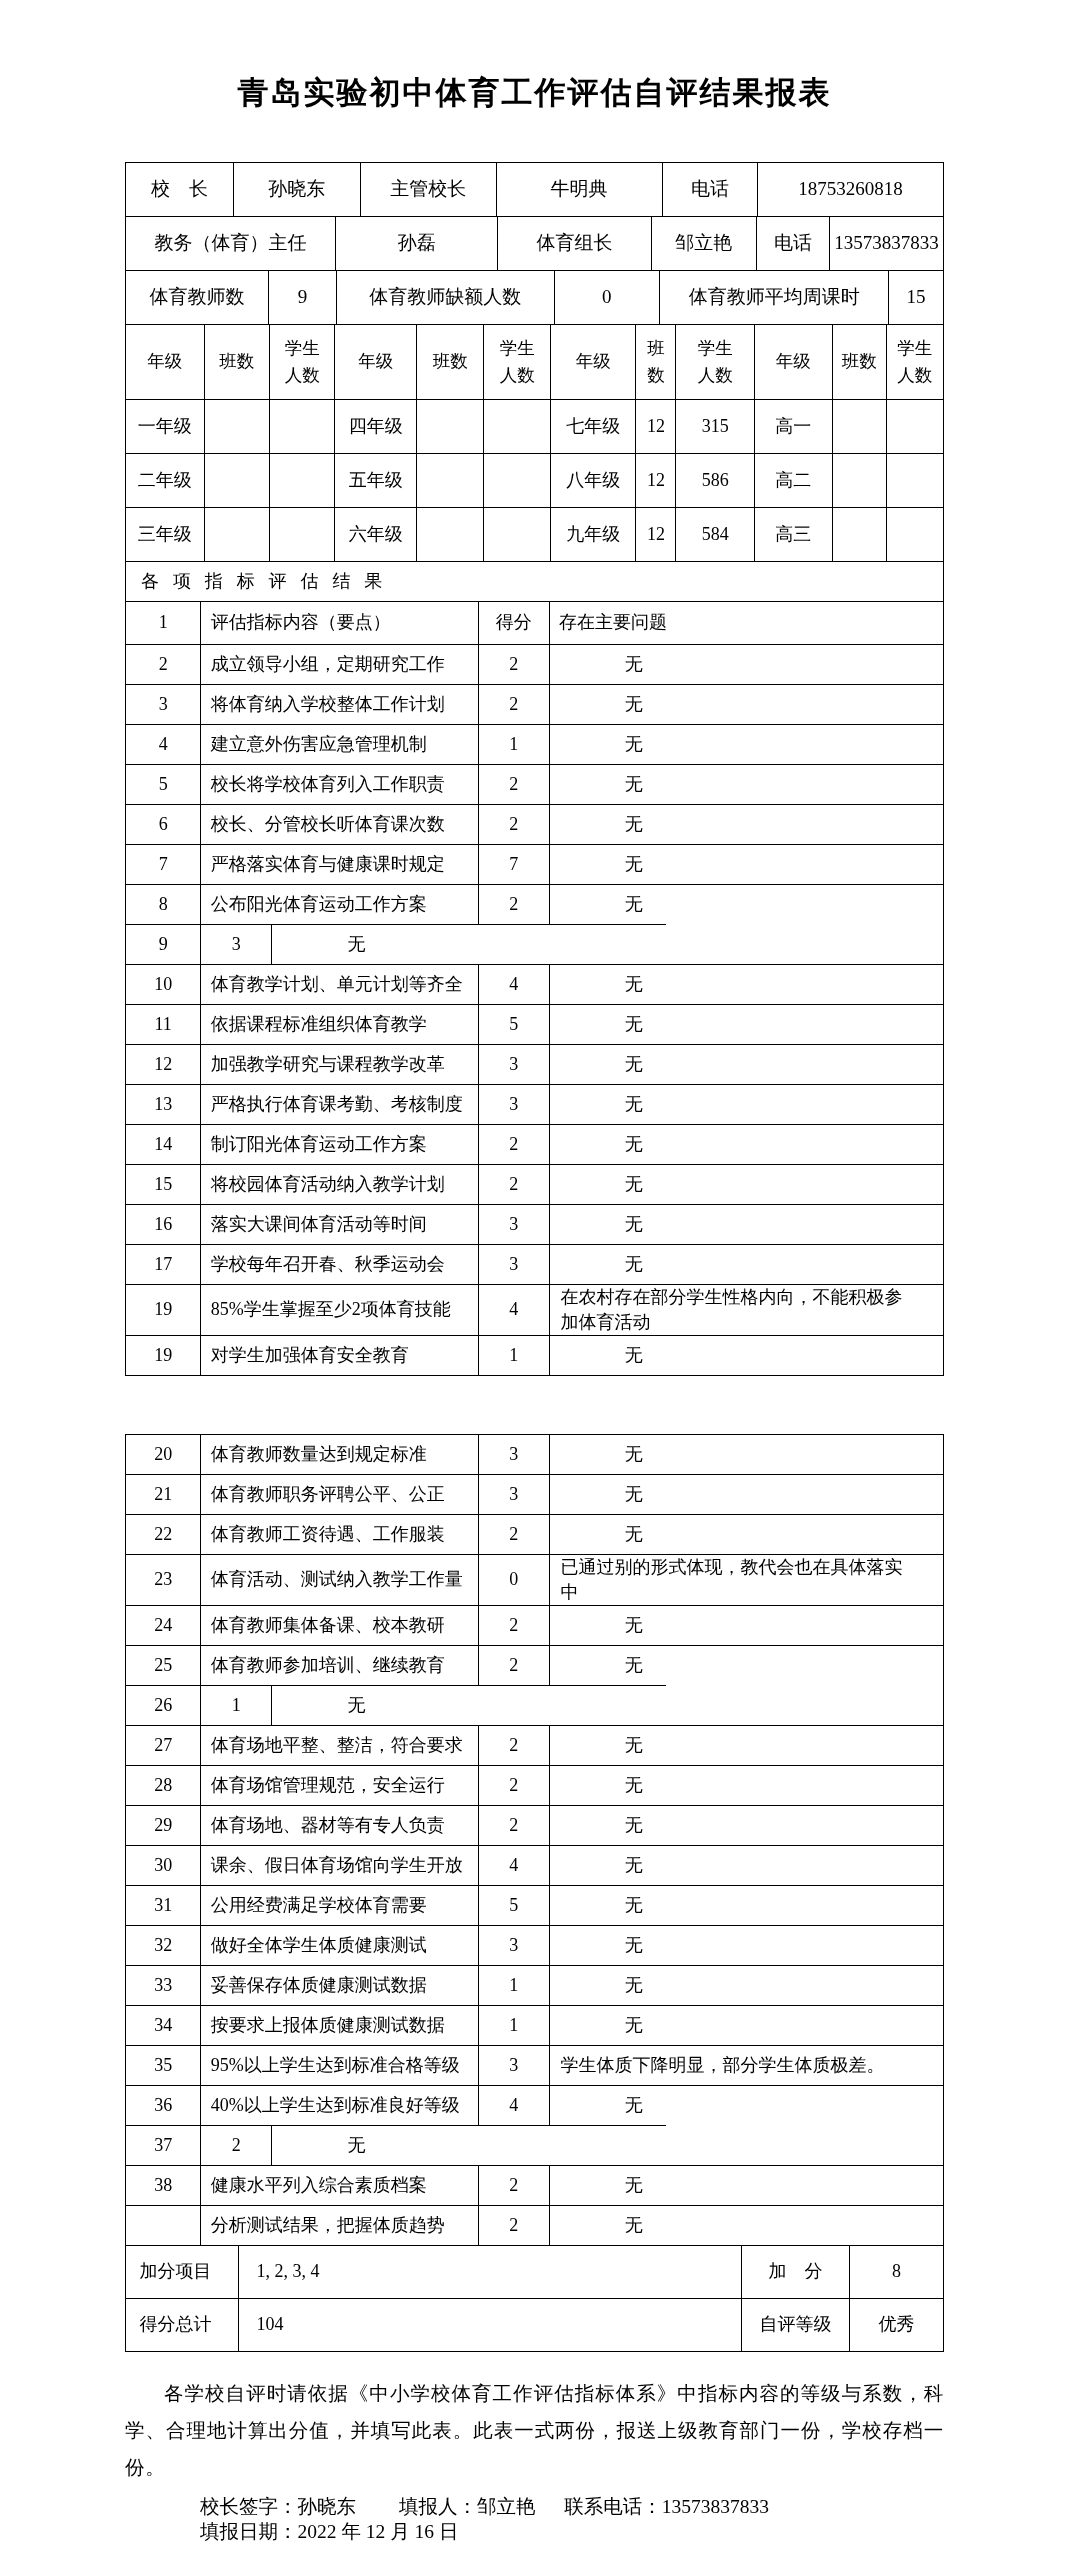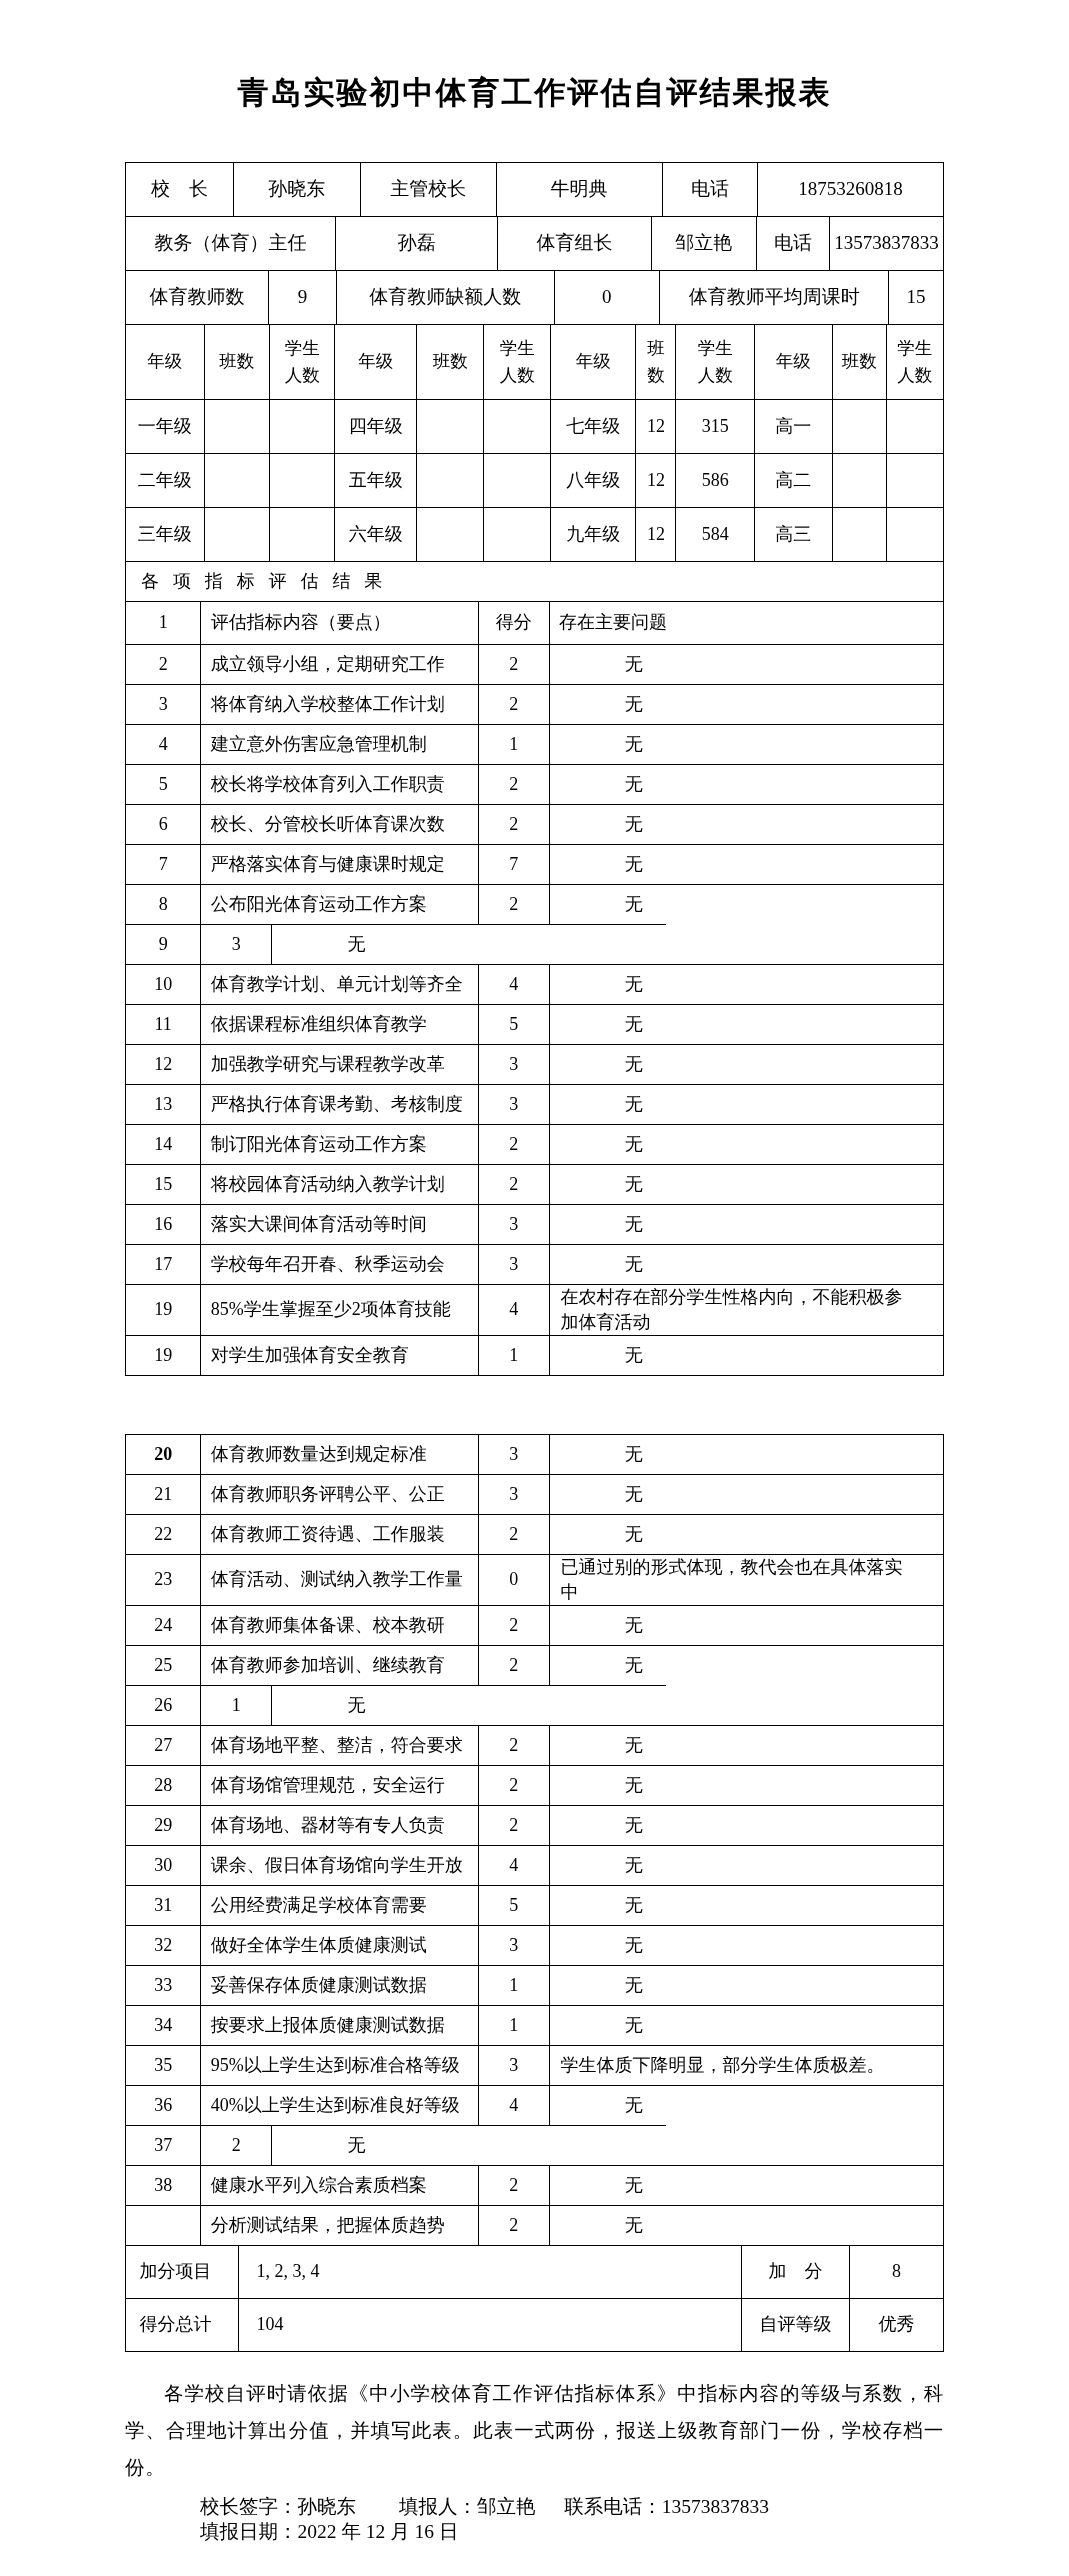--- a/index.html
+++ b/index.html
@@ -263,21 +263,21 @@
         </div>
         <div class="trow r-ind">
           <div class="tcell " style="width: 9.2%;">19</div>
           <div class="tcell c-left" style="width: 33.9%;">对学生加强体育安全教育</div>
           <div class="tcell " style="width: 8.7%;">1</div>
           <div class="tcell c-prob none-val" style="width: 48.2%;">无</div>
         </div>
       </div>
     <div class="tbl tbl2" id="table2">
         <div class="trow r-ind">
-          <div class="tcell " style="width: 9.2%; font-weight: bold;">20</div>
+          <div class="tcell " style="width: 9.2%;">20</div>
           <div class="tcell c-left" style="width: 33.9%;">体育教师数量达到规定标准</div>
           <div class="tcell " style="width: 8.7%;">3</div>
           <div class="tcell c-prob none-val" style="width: 48.2%;">无</div>
         </div>
         <div class="trow r-ind">
           <div class="tcell " style="width: 9.2%;">21</div>
           <div class="tcell c-left" style="width: 33.9%;">体育教师职务评聘公平、公正</div>
           <div class="tcell " style="width: 8.7%;">3</div>
           <div class="tcell c-prob none-val" style="width: 48.2%;">无</div>
         </div>

